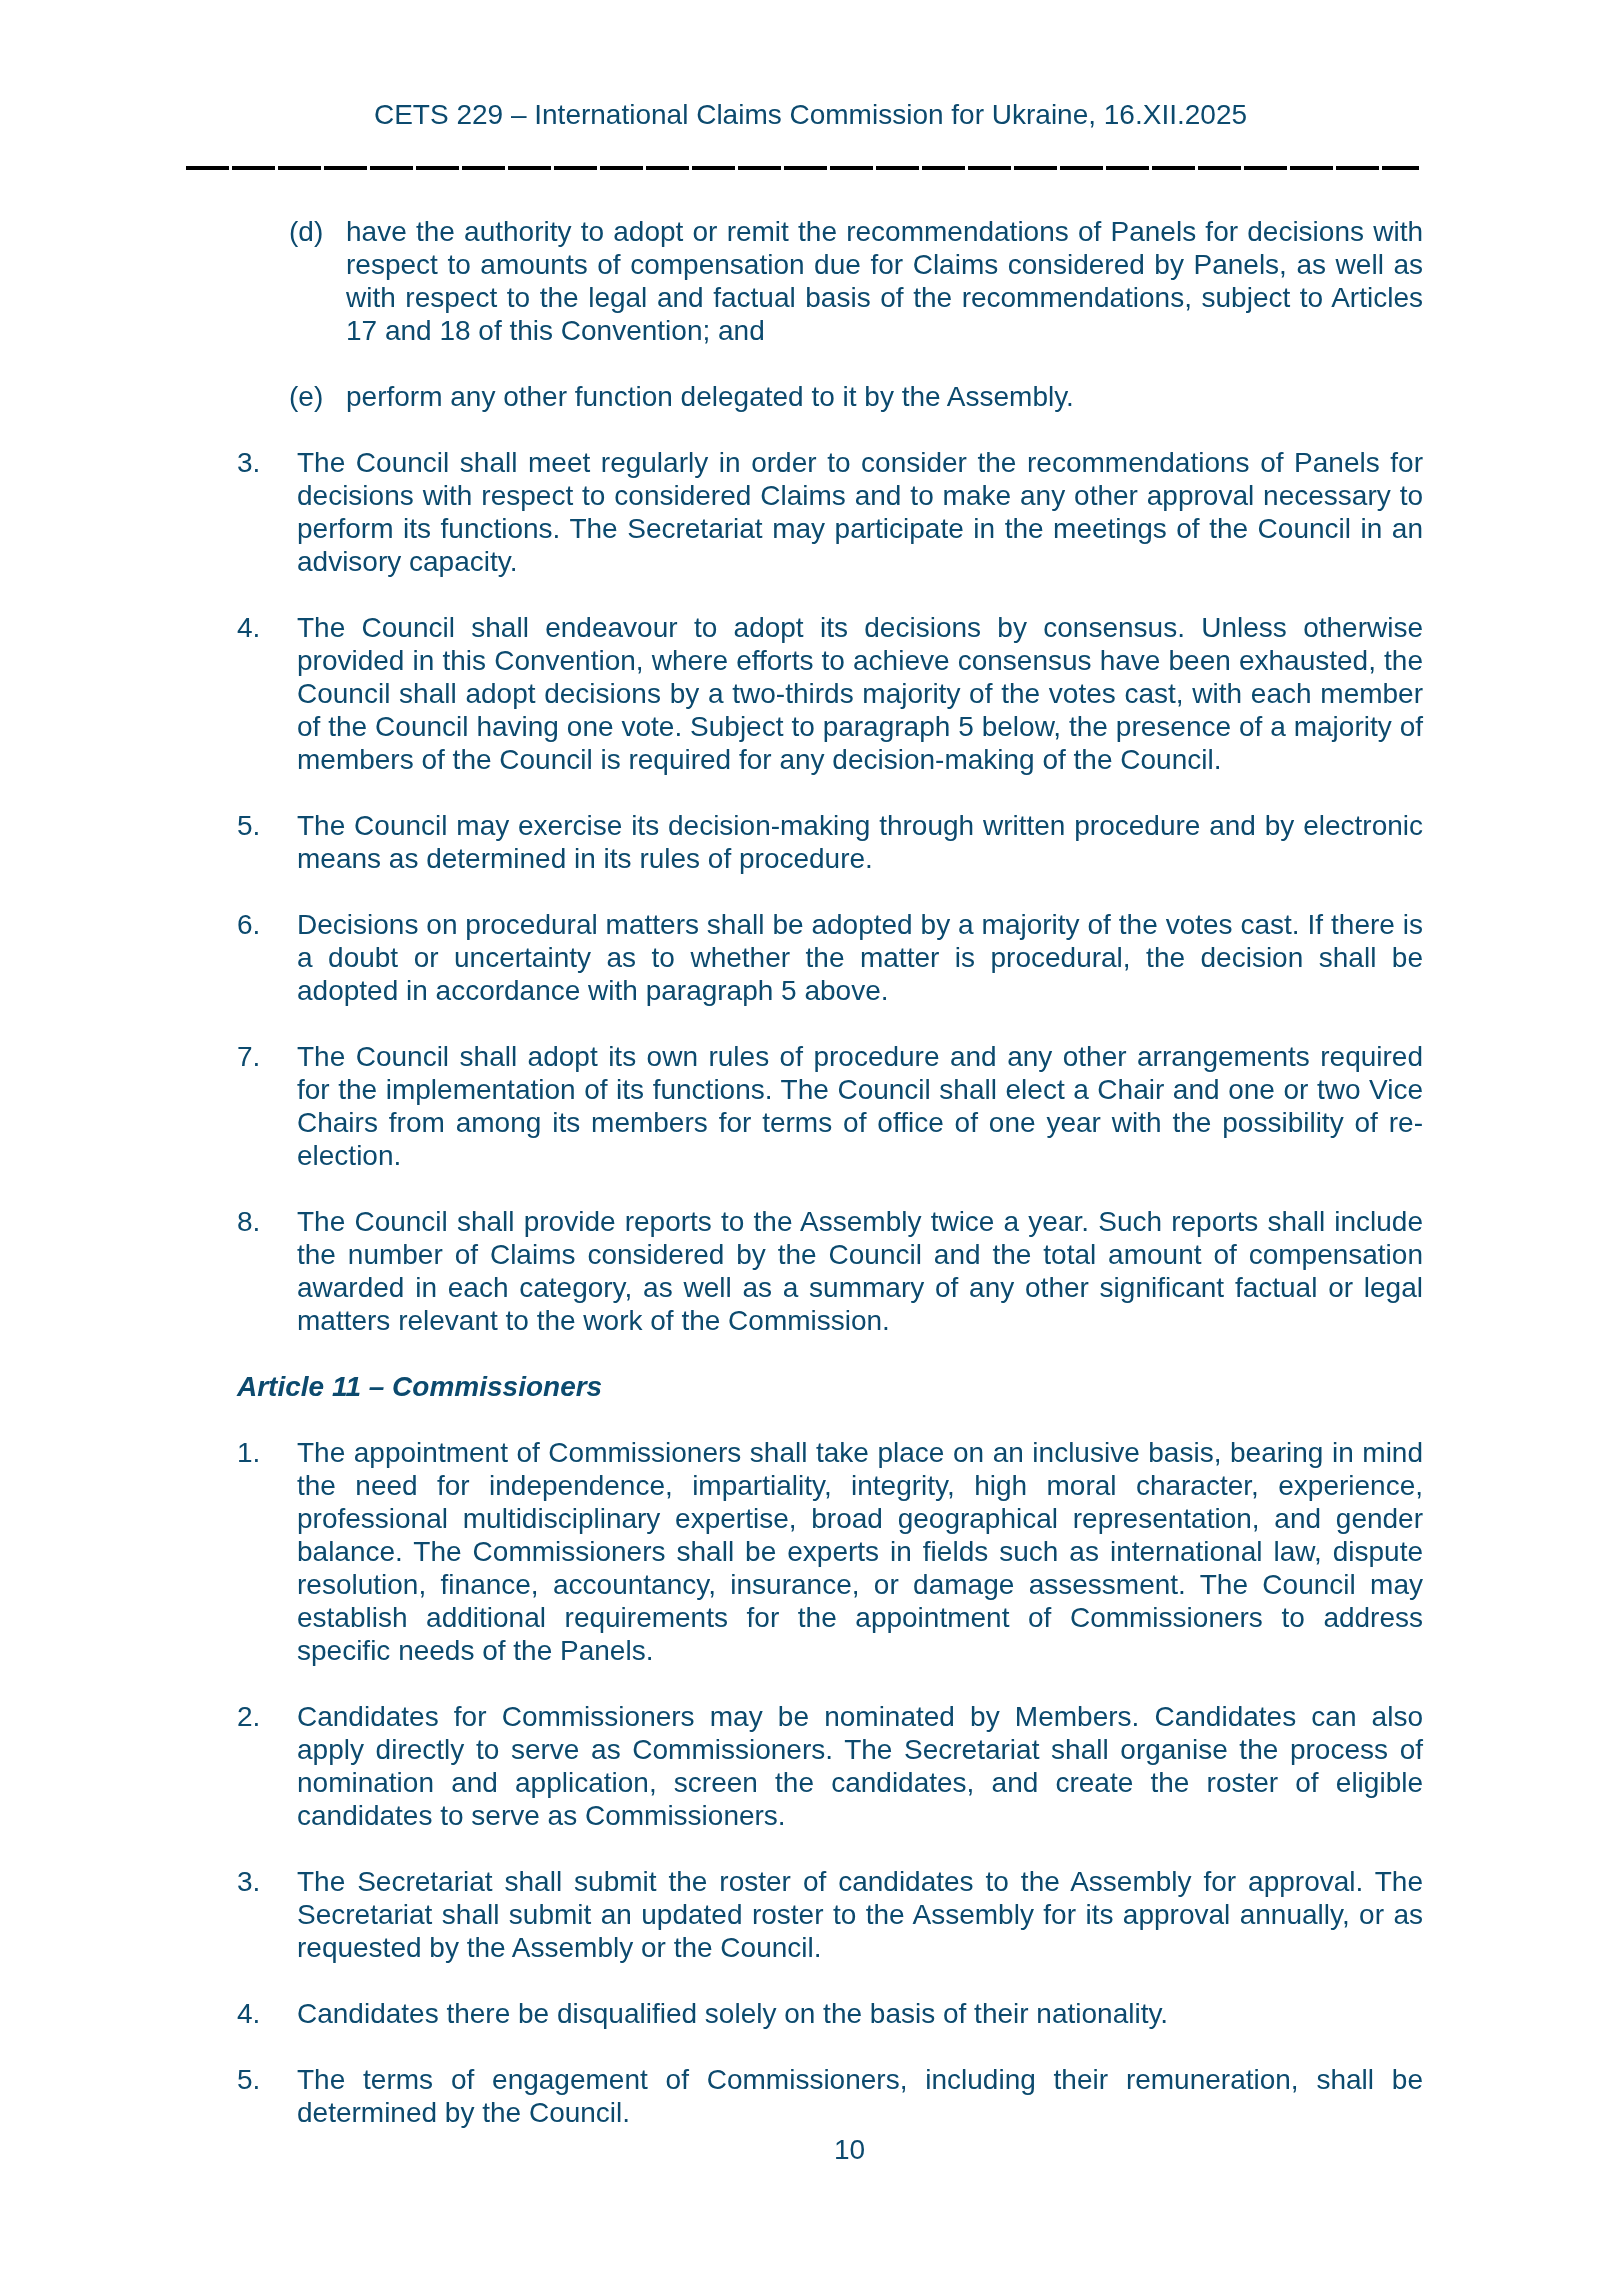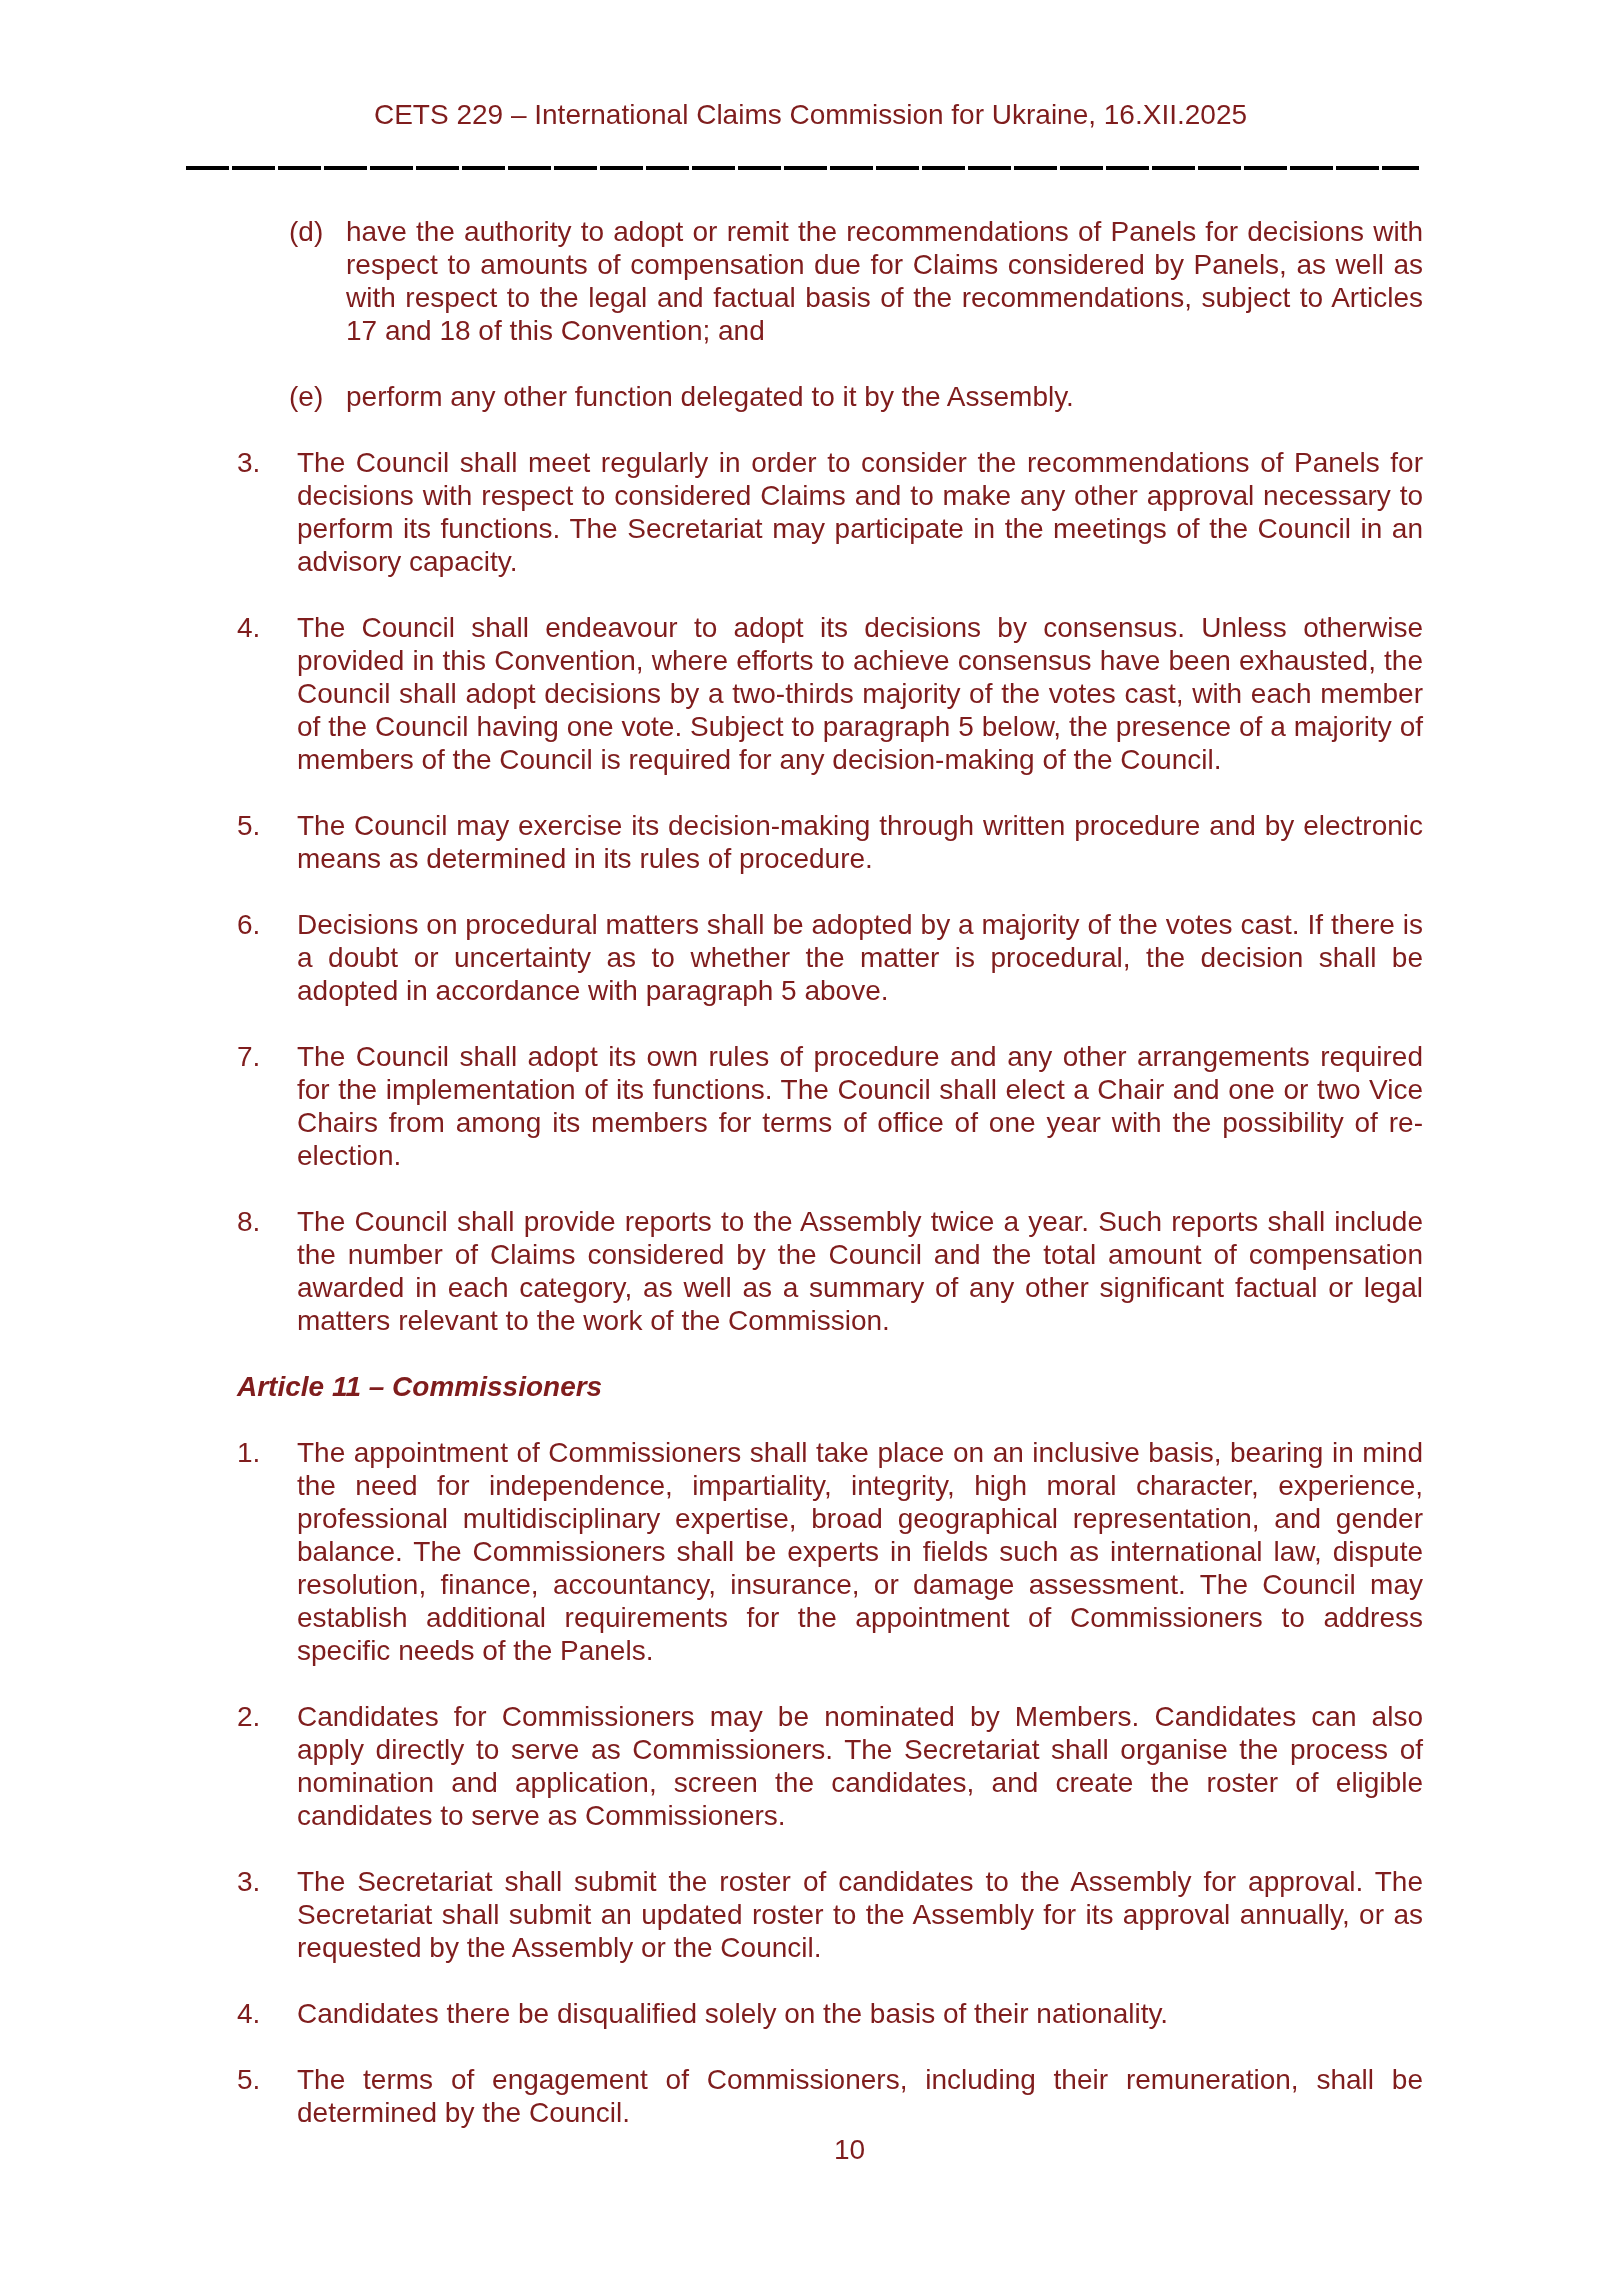--- a/index.html
+++ b/index.html
@@ -5,21 +5,21 @@
   html, body {
     margin: 0;
     padding: 0;
     background: #ffffff;
   }
   .page {
     position: relative;
     width: 1621px;
     height: 2293px;
     background: #ffffff;
-    color: #7f1d1d;
+    color: #0c4a6e;
     font-family: "Liberation Sans", "DejaVu Sans", sans-serif;
     font-size: 28px;
     line-height: 33px;
     box-sizing: border-box;
     overflow: hidden;
   }
   .doc-header {
     padding-top: 98px;
   }
   .doc-title {

